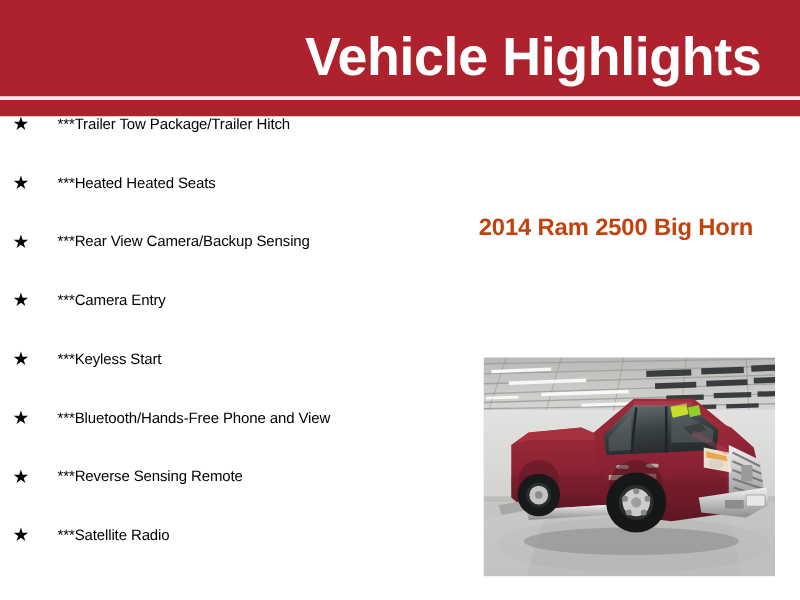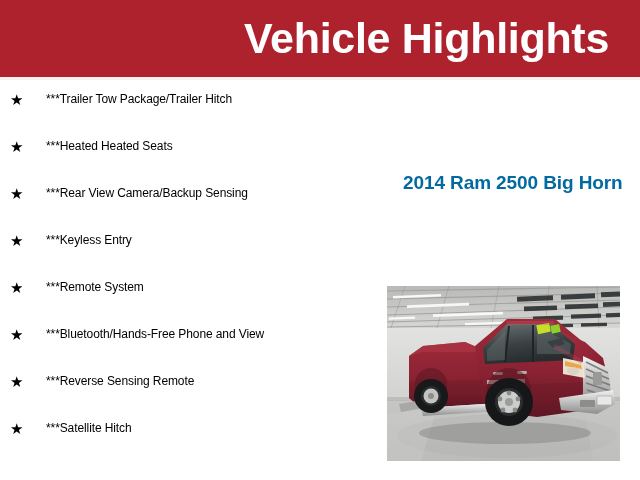--- a/index.html
+++ b/index.html
@@ -14,21 +14,21 @@
     overflow: hidden;
     position: relative;
   }
 
   
   .header-banner {
     position: absolute;
     left: 0;
     top: 0;
     width: 640px;
-    height: 77px;
+    height: 93px;
     background: #ae222e;
     display: flex;
     align-items: center;
     justify-content: flex-end;
     box-sizing: border-box;
     padding-right: 31px;
   }
   .header-title {
     color: #ffffff;
     font-size: 43px;
@@ -77,24 +77,23 @@
     margin-left: 18px;
   }
 
   
   .vehicle-title {
     position: absolute;
     left: 383px;
     top: 172px;
     font-size: 19px;
     font-weight: bold;
-    color: #0369a1;
+    color: #c2410c;
     white-space: nowrap;
     letter-spacing: -0.1px;
-    margin-left: 20px;
   }
 
   
   .vehicle-photo {
     position: absolute;
     left: 387px;
     top: 286px;
     width: 233px;
     height: 175px;
     overflow: hidden;
@@ -126,41 +125,41 @@
     <span class="feature-text">***Heated Heated Seats</span>
   </div>
 
   <div class="feature-item">
     <span class="feature-bullet">★</span>
     <span class="feature-text">***Rear View Camera/Backup Sensing</span>
   </div>
 
   <div class="feature-item">
     <span class="feature-bullet">★</span>
-    <span class="feature-text">***Keyless Entry</span>
-  </div>
-
-  <div class="feature-item">
-    <span class="feature-bullet">★</span>
-    <span class="feature-text">***Remote System</span>
+    <span class="feature-text">***Camera Entry</span>
+  </div>
+
+  <div class="feature-item">
+    <span class="feature-bullet">★</span>
+    <span class="feature-text">***Keyless Start</span>
   </div>
 
   <div class="feature-item">
     <span class="feature-bullet">★</span>
     <span class="feature-text">***Bluetooth/Hands-Free Phone and View</span>
   </div>
 
   <div class="feature-item">
     <span class="feature-bullet">★</span>
     <span class="feature-text">***Reverse Sensing Remote</span>
   </div>
 
   <div class="feature-item">
     <span class="feature-bullet">★</span>
-    <span class="feature-text">***Satellite Hitch</span>
+    <span class="feature-text">***Satellite Radio</span>
   </div>
 
 </div>
 
 <div class="vehicle-title">2014 Ram 2500 Big Horn</div>
 
 <div class="vehicle-photo">
   <svg viewBox="0 0 233 175" preserveAspectRatio="none">
     <defs>
       <linearGradient id="ceilGrad" x1="0" y1="0" x2="0" y2="1">

